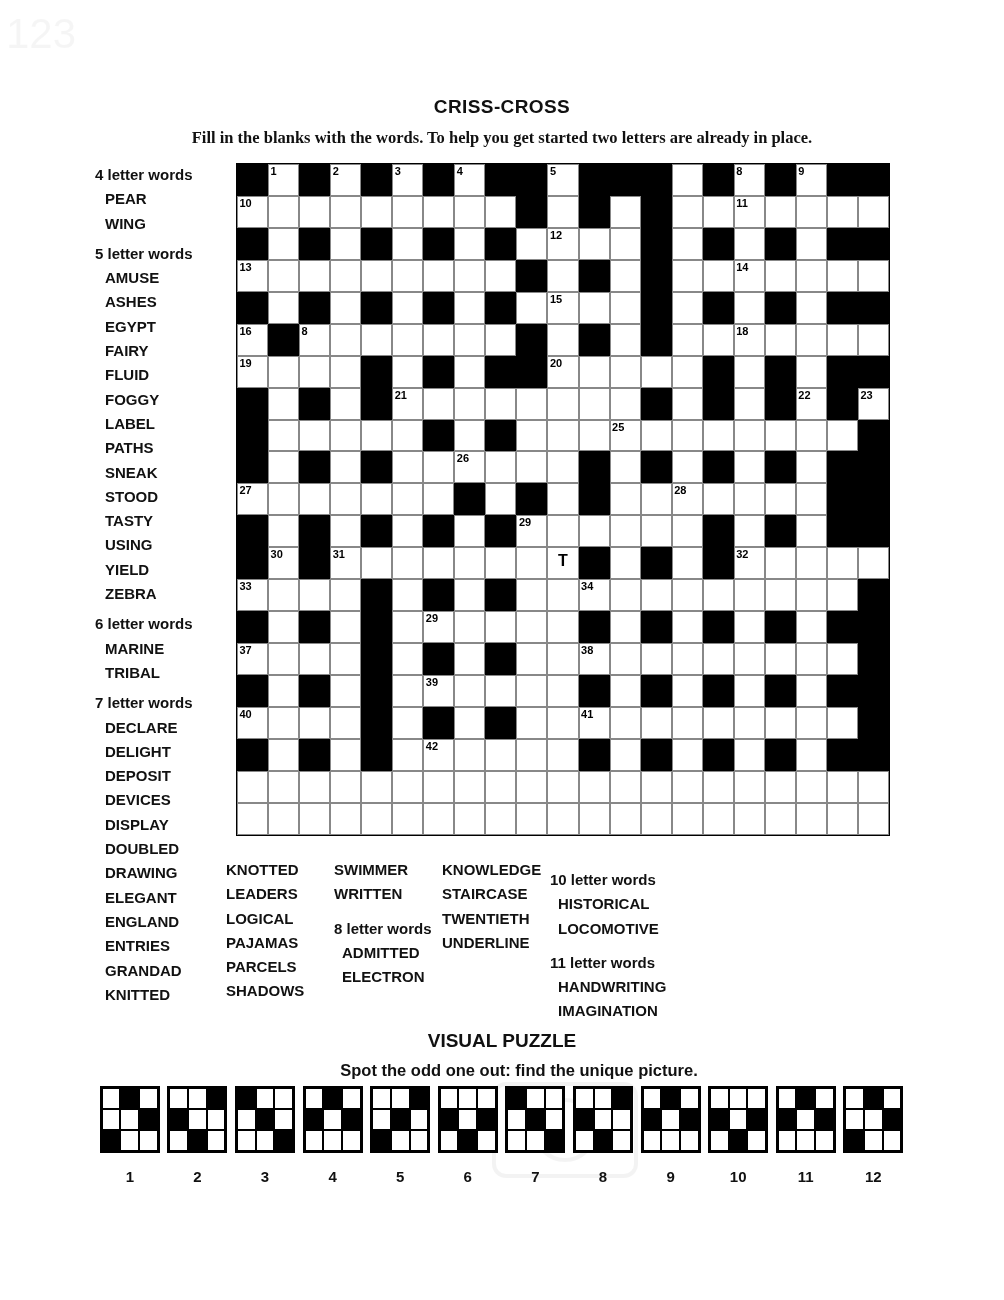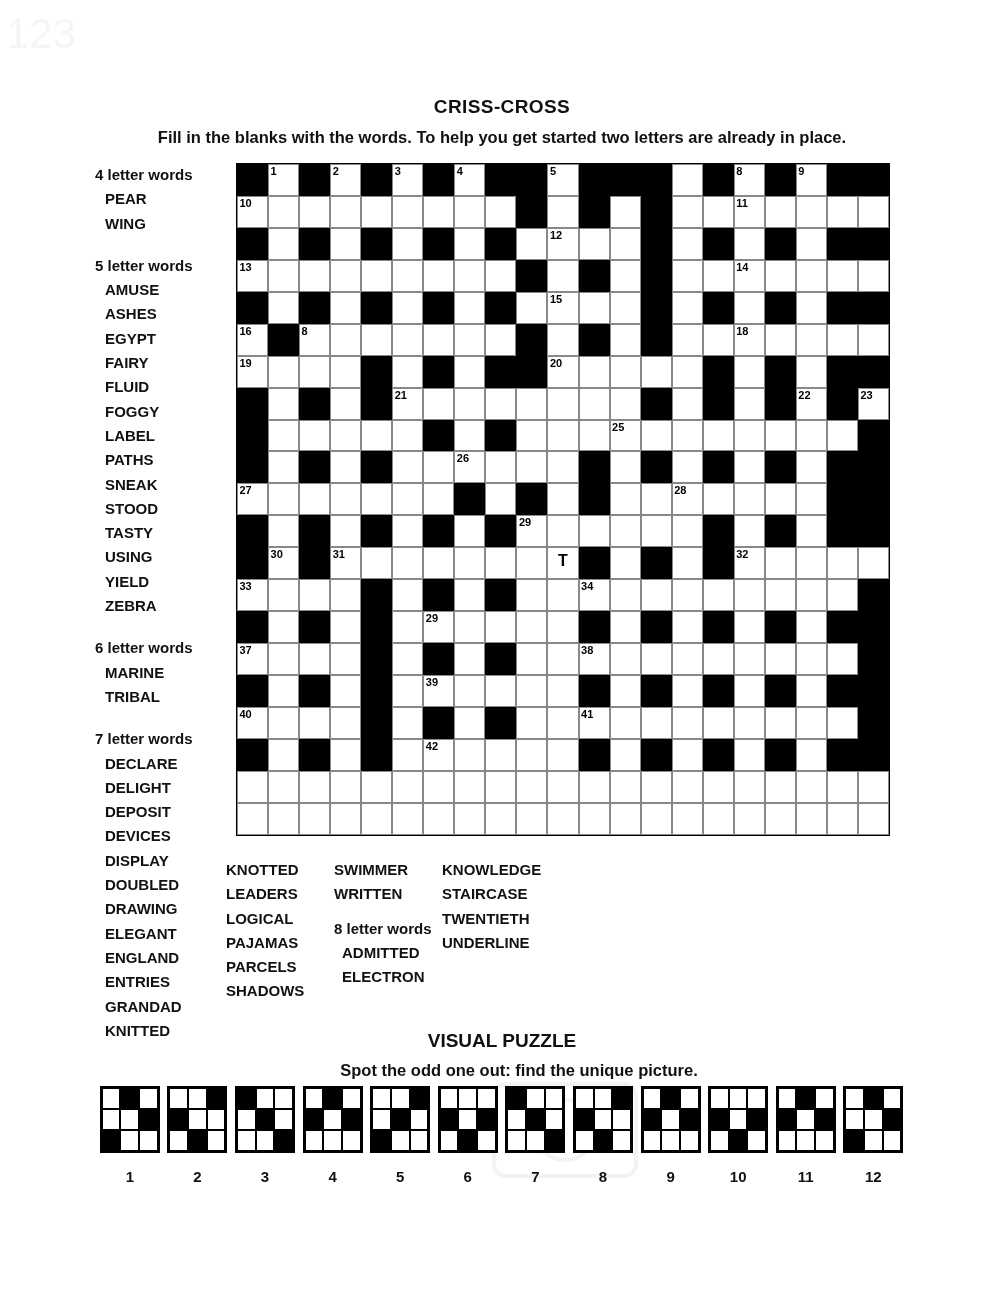--- a/index.html
+++ b/index.html
@@ -26,33 +26,33 @@
     letter-spacing: 0.4px;
   }
   #crisscross-title { top: 96px; }
   .subtitle {
     position: absolute;
     left: 0; right: 0;
     text-align: center;
     font-size: 16.5px;
     font-weight: bold;
   }
-  #crisscross-subtitle { top: 128px; }
+  #crisscross-subtitle { top: 128px; font-family: Liberation Serif, serif; }
 
   
   #left-wordlist {
     position: absolute;
     left: 95px;
     top: 163px;
     width: 140px;
     font-size: 15px;
     font-weight: bold;
     line-height: 24.3px;
   }
-  #left-wordlist .hdr { margin-top: 18px; }
+  #left-wordlist .hdr { margin-top: 6px; }
   #left-wordlist .hdr:first-child { margin-top: 0; }
   #left-wordlist .wd { padding-left: 10px; }
 
   
   #crossword-grid {
     position: absolute;
     left: 236px;
     top: 163px;
     width: 652px;
     height: 671px;
@@ -765,20 +765,30 @@
       <div>8 letter words</div>
       <div class="wd">ADMITTED</div>
       <div class="wd">ELECTRON</div>
     </div>
     <div class="col">
       <div class="">KNOWLEDGE</div>
       <div class="">STAIRCASE</div>
       <div class="">TWENTIETH</div>
       <div class="">UNDERLINE</div>
     </div>
+    <div class="col wide">
+      <div class="gap"></div>
+      <div>10 letter words</div>
+      <div class="wd">HISTORICAL</div>
+      <div class="wd">LOCOMOTIVE</div>
+      <div class="gap"></div>
+      <div>11 letter words</div>
+      <div class="wd">HANDWRITING</div>
+      <div class="wd">IMAGINATION</div>
+    </div>
   </div>
 
 <div id="visual-title">VISUAL PUZZLE</div>
 <div id="visual-subtitle">Spot the odd one out: find the unique picture.</div>
 <div id="visual-tiles">
     <div class="tile-wrap">
       <div class="tile">
         <div class="tcell w"></div>
         <div class="tcell b"></div>
         <div class="tcell w"></div>

